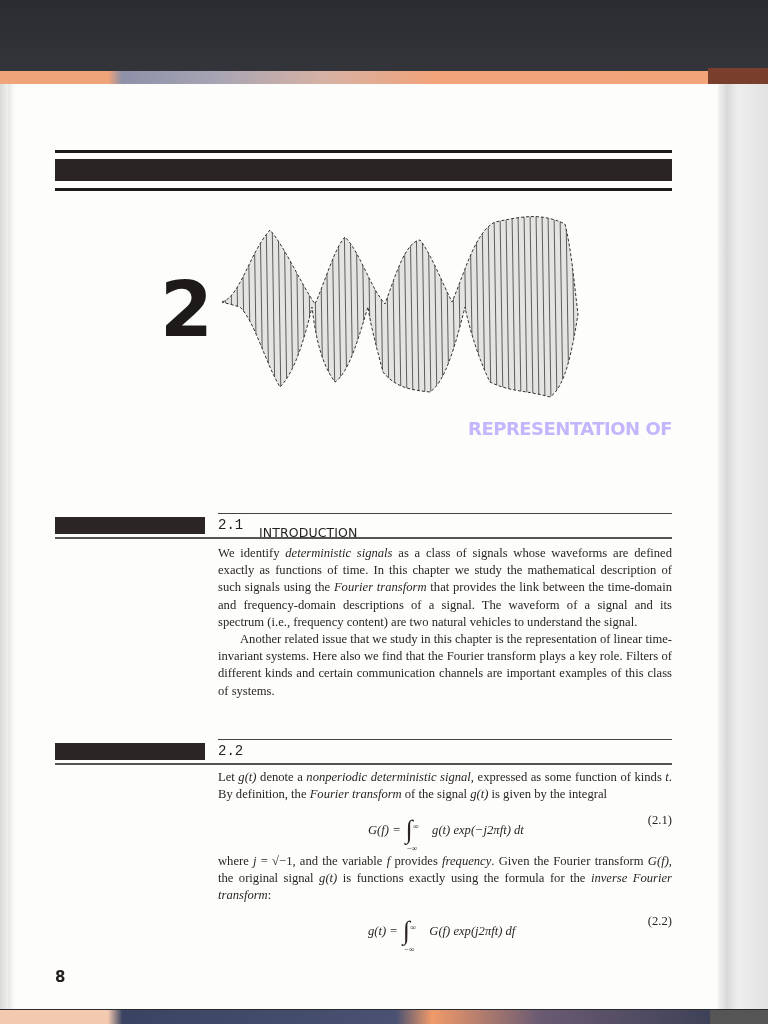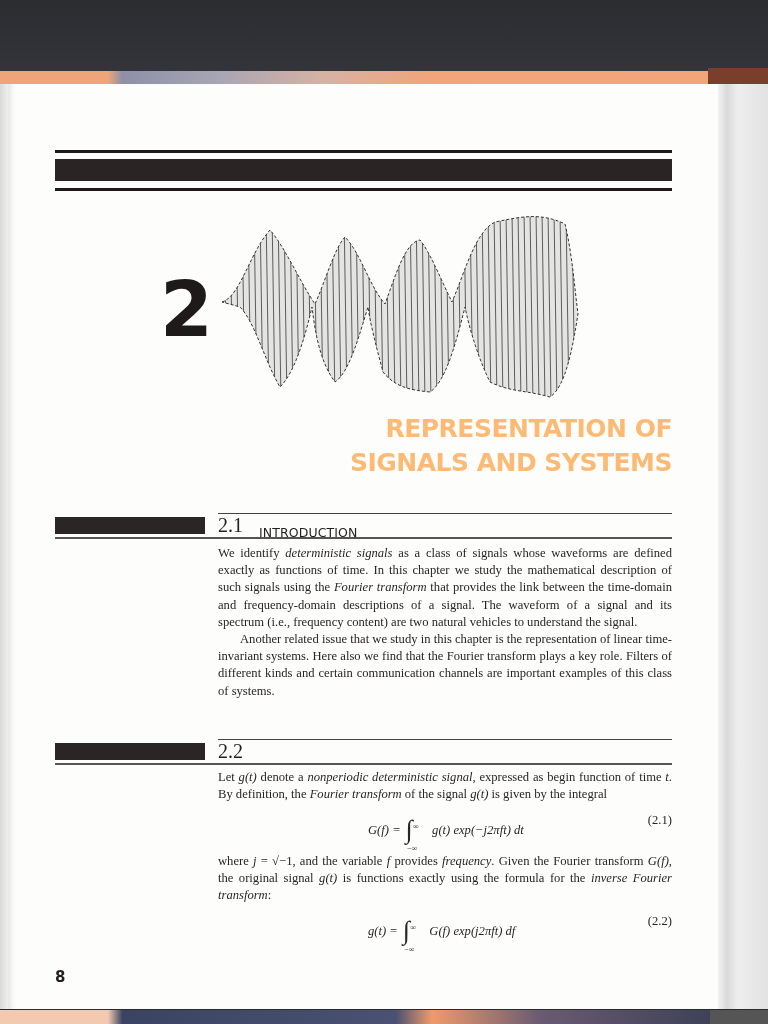--- a/index.html
+++ b/index.html
@@ -35,28 +35,28 @@
   .chapter-number {
     position:absolute; left:160px; top:270px;
     font-family:"DejaVu Sans", sans-serif; font-weight:bold;
     font-size:76px; line-height:80px; color:#1e1a19; letter-spacing:-2px;
   }
   .wave { position:absolute; left:220px; top:212px; width:360px; height:190px; }
 
   .chapter-title {
     position:absolute; left:300px; top:412px; width:372px; text-align:right;
     font-family:"DejaVu Sans", sans-serif; font-weight:bold;
-    font-size:25px; line-height:34px; color:#fdba74; letter-spacing:-0.5px;
+    font-size:18px; line-height:34px; color:#c4b5fd; letter-spacing:-0.5px;
   }
 
   .sec-head { position:absolute; left:55px; width:617px; height:26px; }
   .sec-head .rule-top { position:absolute; left:163px; top:0; width:454px; height:1px; background:#444; }
   .sec-head .rule-bot { position:absolute; left:0; top:24px; width:617px; height:2px; background:#555; }
   .sec-head .block { position:absolute; left:0; top:4px; width:150px; height:17px; background:#2b2625; }
-  .sec-head .num { position:absolute; left:163px; top:0; font-family:Liberation Serif, serif; font-size:20px; line-height:24px; color:#231f1e; }
+  .sec-head .num { position:absolute; left:163px; top:0; font-family:Liberation Mono, monospace; font-size:14px; line-height:24px; color:#231f1e; }
   .sec-head .title { position:absolute; left:204px; top:3px; font-family:"DejaVu Sans", sans-serif; font-size:12.5px; line-height:20px; color:#231f1e; letter-spacing:0.1px;margin-top:7px; }
   .sec-head .title sup { font-size:8px; }
   #sec1 { top:513px; }
   #sec2 { top:739px;padding-left:24px; }
 
   .body-text {
     position:absolute; left:218px; width:454px;
     font-size:12.6px; line-height:17.2px; color:#2a2524; text-align:justify;
   }
   .body-text p { margin:0; }
@@ -109,21 +109,20 @@
     </clipPath>
   </defs>
   <path d="M2,90 C20,85 30,40 50,18 C65,35 80,70 95,92 C105,70 115,35 125,25 C140,40 150,75 165,92 C175,65 185,30 200,28 C210,40 222,70 232,90 C245,60 255,20 275,10 C300,5 320,0 345,12 C352,40 355,80 358,102 C352,140 345,175 330,185 C305,178 290,180 270,170 C260,150 250,120 245,95 C235,135 225,170 210,180 C190,178 175,175 163,160 C155,130 150,110 148,95 C140,120 130,160 115,170 C100,150 95,120 92,95 C85,125 75,160 60,175 C45,150 35,110 20,95 C10,92 5,91 2,90 Z" fill="#e4e4e2" stroke="#333" stroke-width="1" stroke-dasharray="3,2"></path>
   <g clip-path="url(#env)" stroke="#3a3a3a" stroke-width="0.8">
     <path d="M4,0 L7,190 M10,0 L13,190 M16,0 L19,190 M22,0 L25,190 M28,0 L31,190 M34,0 L37,190 M40,0 L43,190 M46,0 L49,190 M52,0 L55,190 M58,0 L61,190 M64,0 L67,190 M70,0 L73,190 M76,0 L79,190 M82,0 L85,190 M88,0 L91,190 M94,0 L97,190 M100,0 L103,190 M106,0 L109,190 M112,0 L115,190 M118,0 L121,190 M124,0 L127,190 M130,0 L133,190 M136,0 L139,190 M142,0 L145,190 M148,0 L151,190 M154,0 L157,190 M160,0 L163,190 M166,0 L169,190 M172,0 L175,190 M178,0 L181,190 M184,0 L187,190 M190,0 L193,190 M196,0 L199,190 M202,0 L205,190 M208,0 L211,190 M214,0 L217,190 M220,0 L223,190 M226,0 L229,190 M232,0 L235,190 M238,0 L241,190 M244,0 L247,190 M250,0 L253,190 M256,0 L259,190 M262,0 L265,190 M268,0 L271,190 M274,0 L277,190 M280,0 L283,190 M286,0 L289,190 M292,0 L295,190 M298,0 L301,190 M304,0 L307,190 M310,0 L313,190 M316,0 L319,190 M322,0 L325,190 M328,0 L331,190 M334,0 L337,190 M340,0 L343,190 M346,0 L349,190 M352,0 L355,190"></path>
   </g>
 </svg>
 
 <div class="chapter-title">
   <div>REPRESENTATION OF</div>
-  <div>SIGNALS AND SYSTEMS</div>
 </div>
 
 <div class="sec-head" id="sec1">
   <div class="rule-top"></div>
   <div class="block"></div>
   <span class="num">2.1</span>
   <span class="title">INTRODUCTION</span>
   <div class="rule-bot"></div>
 </div>
 
@@ -133,21 +132,21 @@
 </div>
 
 <div class="sec-head" id="sec2">
   <div class="rule-top"></div>
   <div class="block"></div>
   <span class="num">2.2</span>
   <div class="rule-bot"></div>
 </div>
 
 <div class="body-text" id="ft-text1">
-  <p><span>Let </span><i>g(t)</i><span> denote a </span><i>nonperiodic deterministic signal</i><span>, expressed as begin function of time </span><i>t</i><span>. By definition, the </span><i>Fourier transform</i><span> of the signal </span><i>g(t)</i><span> is given by the integral</span></p>
+  <p><span>Let </span><i>g(t)</i><span> denote a </span><i>nonperiodic deterministic signal</i><span>, expressed as some function of kinds </span><i>t</i><span>. By definition, the </span><i>Fourier transform</i><span> of the signal </span><i>g(t)</i><span> is given by the integral</span></p>
 </div>
 
 <div class="equation" id="eq1">
   <span class="expr">
     <span>G(f) =</span>
     <span class="int">∫</span><span style="position:relative;display:inline-block;width:14px;"><span class="lim-hi" style="top:-12px;left:-2px;">∞</span><span class="lim-lo" style="top:10px;left:-8px;">−∞</span></span>
     <span>g(t) exp(−j2πft) dt</span>
   </span>
   <span class="eqno">(2.1)</span>
 </div>

